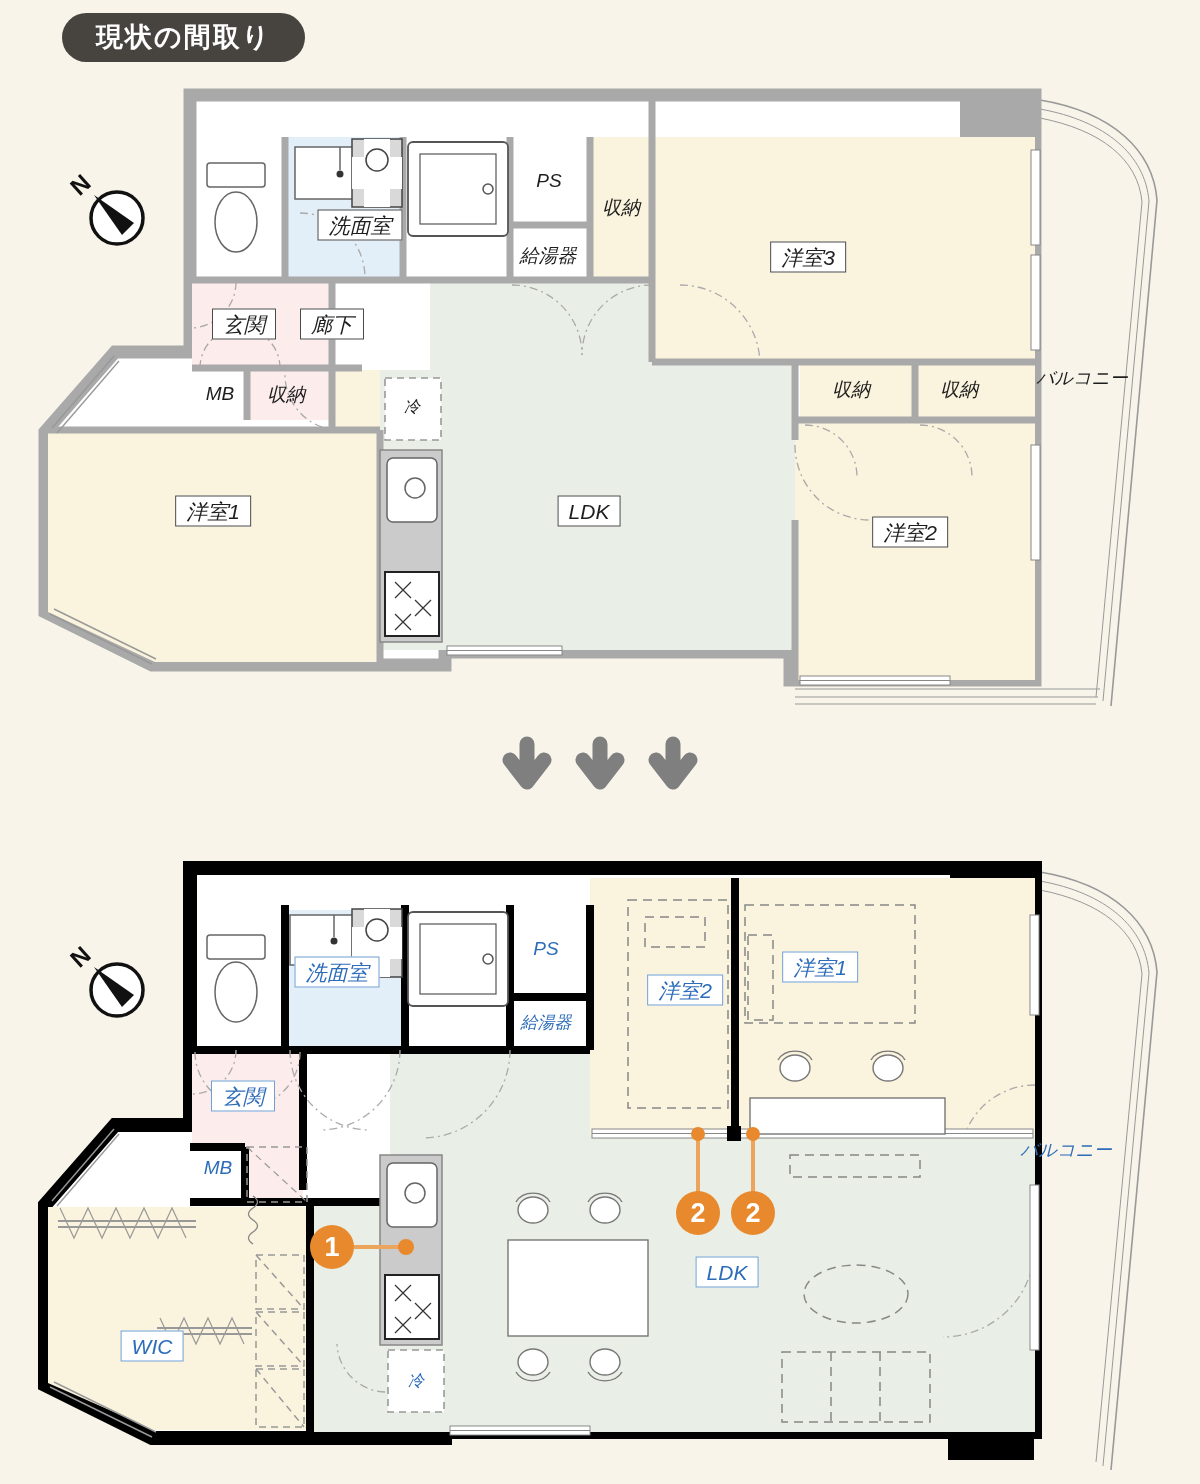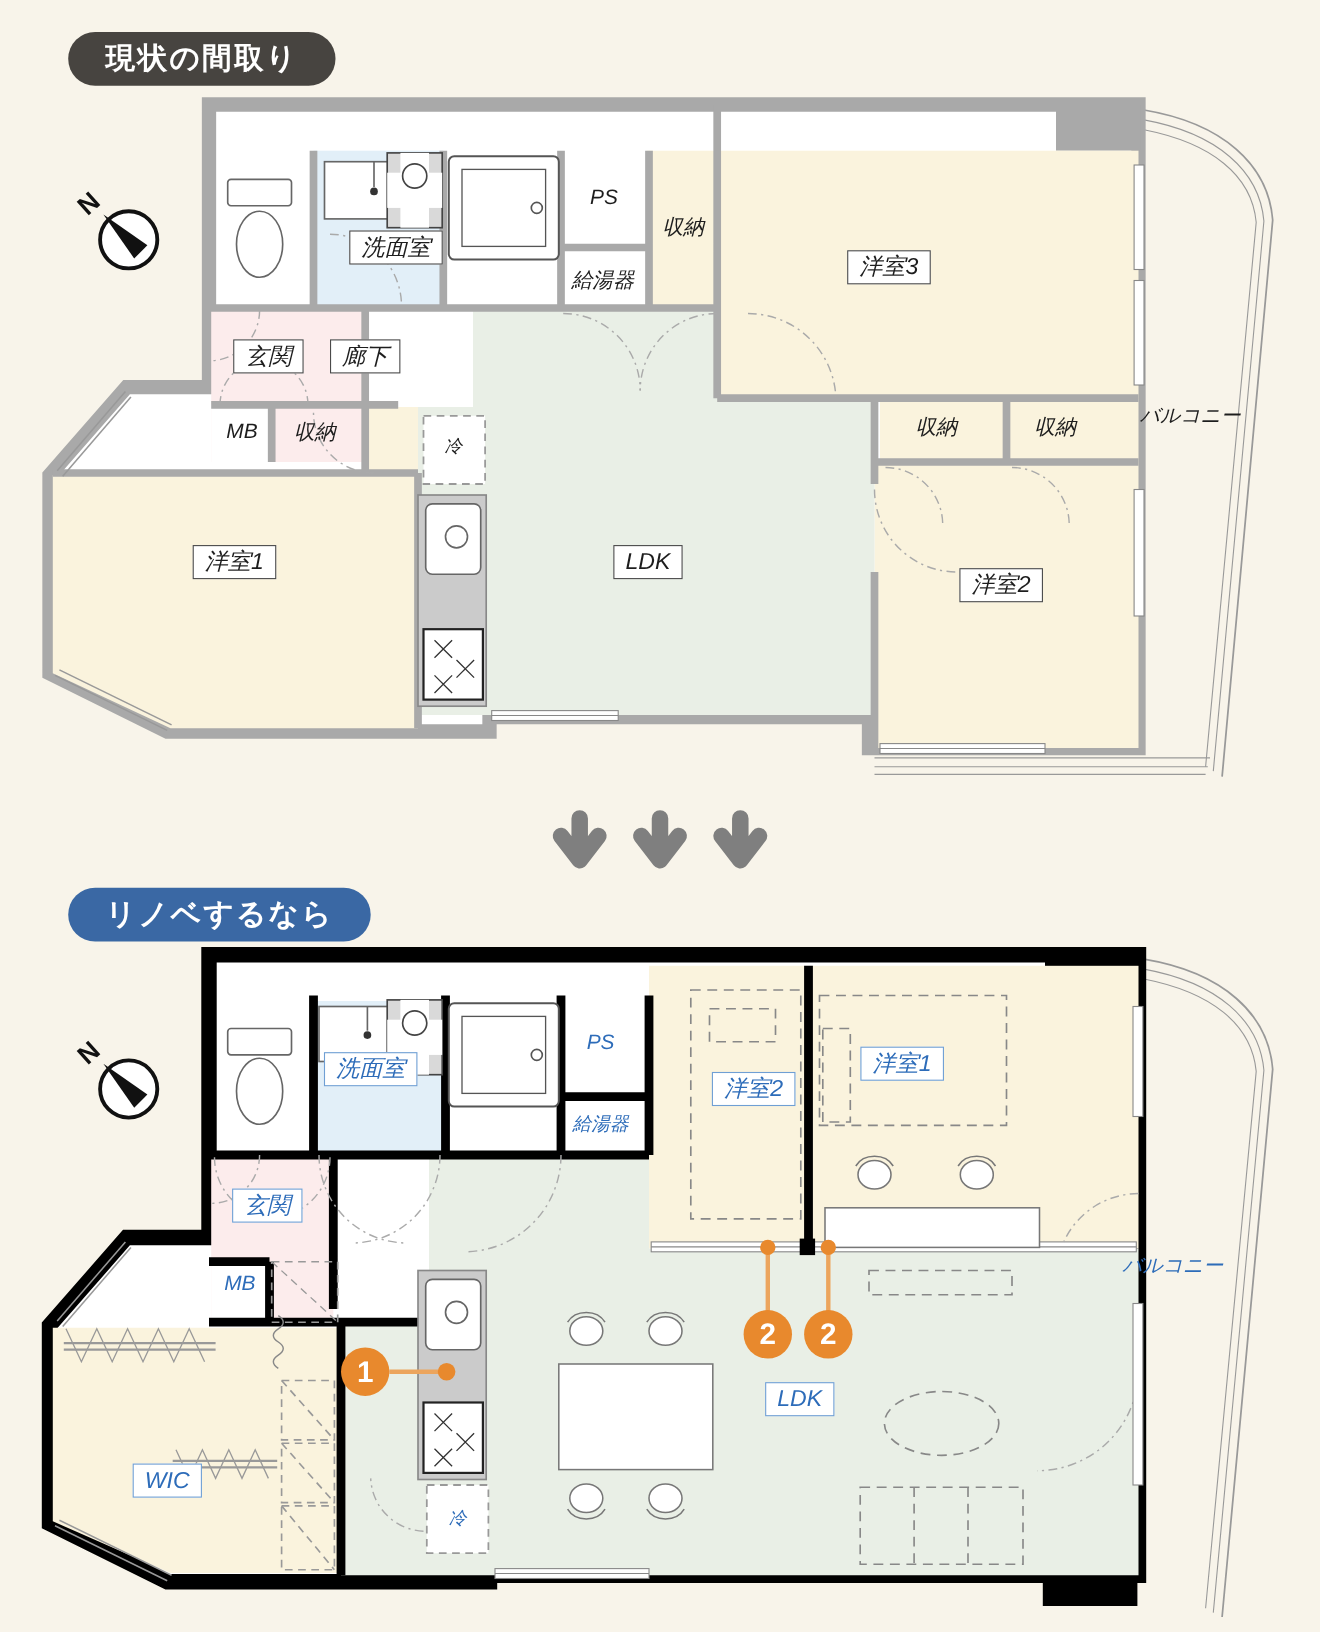--- a/index.html
+++ b/index.html
@@ -1,20 +1,20 @@
 <!DOCTYPE html>
 <html><head>
 <meta charset="utf-8">
 <style>
   html,body{margin:0;padding:0;}
   .stage{position:relative;width:1200px;height:1484px;background:#f8f4ea;
          font-family:"Liberation Sans","DejaVu Sans",sans-serif;overflow:hidden;}
   svg.drawing{position:absolute;left:0;top:0;}
   .badge{position:absolute;color:#fff;font-size:27px;font-weight:bold;
-         padding:11px 34px;border-radius:32px;letter-spacing:2px;line-height:1;margin-top:16px;}
+         padding:11px 34px;border-radius:32px;letter-spacing:2px;line-height:1;}
   .badge-current{left:62px;top:13px;background:#474440;}
   .badge-renov{left:62px;top:791px;background:#3a68a4;}
   .lbl{position:absolute;transform:translate(-50%,-50%);white-space:nowrap;line-height:1;font-style:italic;}
   .lb1{color:#1d1d1d;font-size:19px;}
   .lb1.box{background:#fff;border:1px solid #4a4a4a;padding:4px 10px;font-size:21px;}
   .lb2{color:#2d6cb9;font-size:19px;}
   .lb2.box{background:#fff;border:1px solid #6f9fd4;padding:4px 10px;font-size:21px;}
   .small{font-size:16px;}
   .marker{position:absolute;transform:translate(-50%,-50%);width:44px;height:44px;
           border-radius:50%;background:#e8892d;color:#fff;font-size:27px;font-weight:bold;
@@ -257,27 +257,26 @@
       <circle cx="406" cy="1247" r="8" stroke="none"></circle>
       <line x1="698" y1="1192" x2="698" y2="1140"></line>
       <circle cx="698" cy="1134" r="7" stroke="none"></circle>
       <line x1="753" y1="1192" x2="753" y2="1140"></line>
       <circle cx="753" cy="1134" r="7" stroke="none"></circle>
     </g>
   </g>
 </svg>
 
 <div class="badge badge-current">現状の間取り</div>
-<div class="badge badge-renov">リノベするなら</div>
 
 <div class="lbl lb1 box" style="left:360px;top:225px">洗面室</div>
 <div class="lbl lb1" style="left:549px;top:180px">PS</div>
 <div class="lbl lb1" style="left:548px;top:255px">給湯器</div>
 <div class="lbl lb1" style="left:621px;top:207px">収納</div>
-<div class="lbl lb1 box" style="left:808px;top:243px">洋室3</div>
+<div class="lbl lb1 box" style="left:808px;top:257px">洋室3</div>
 <div class="lbl lb1 box" style="left:244px;top:324px">玄関</div>
 <div class="lbl lb1 box" style="left:332px;top:324px">廊下</div>
 <div class="lbl lb1" style="left:220px;top:393px">MB</div>
 <div class="lbl lb1" style="left:286px;top:394px">収納</div>
 <div class="lbl lb1" style="left:851px;top:389px">収納</div>
 <div class="lbl lb1" style="left:959px;top:389px">収納</div>
 <div class="lbl lb1 small" style="left:412px;top:407px">冷</div>
 <div class="lbl lb1 box" style="left:213px;top:511px">洋室1</div>
 <div class="lbl lb1 box" style="left:589px;top:511px">LDK</div>
 <div class="lbl lb1 box" style="left:910px;top:532px">洋室2</div>

